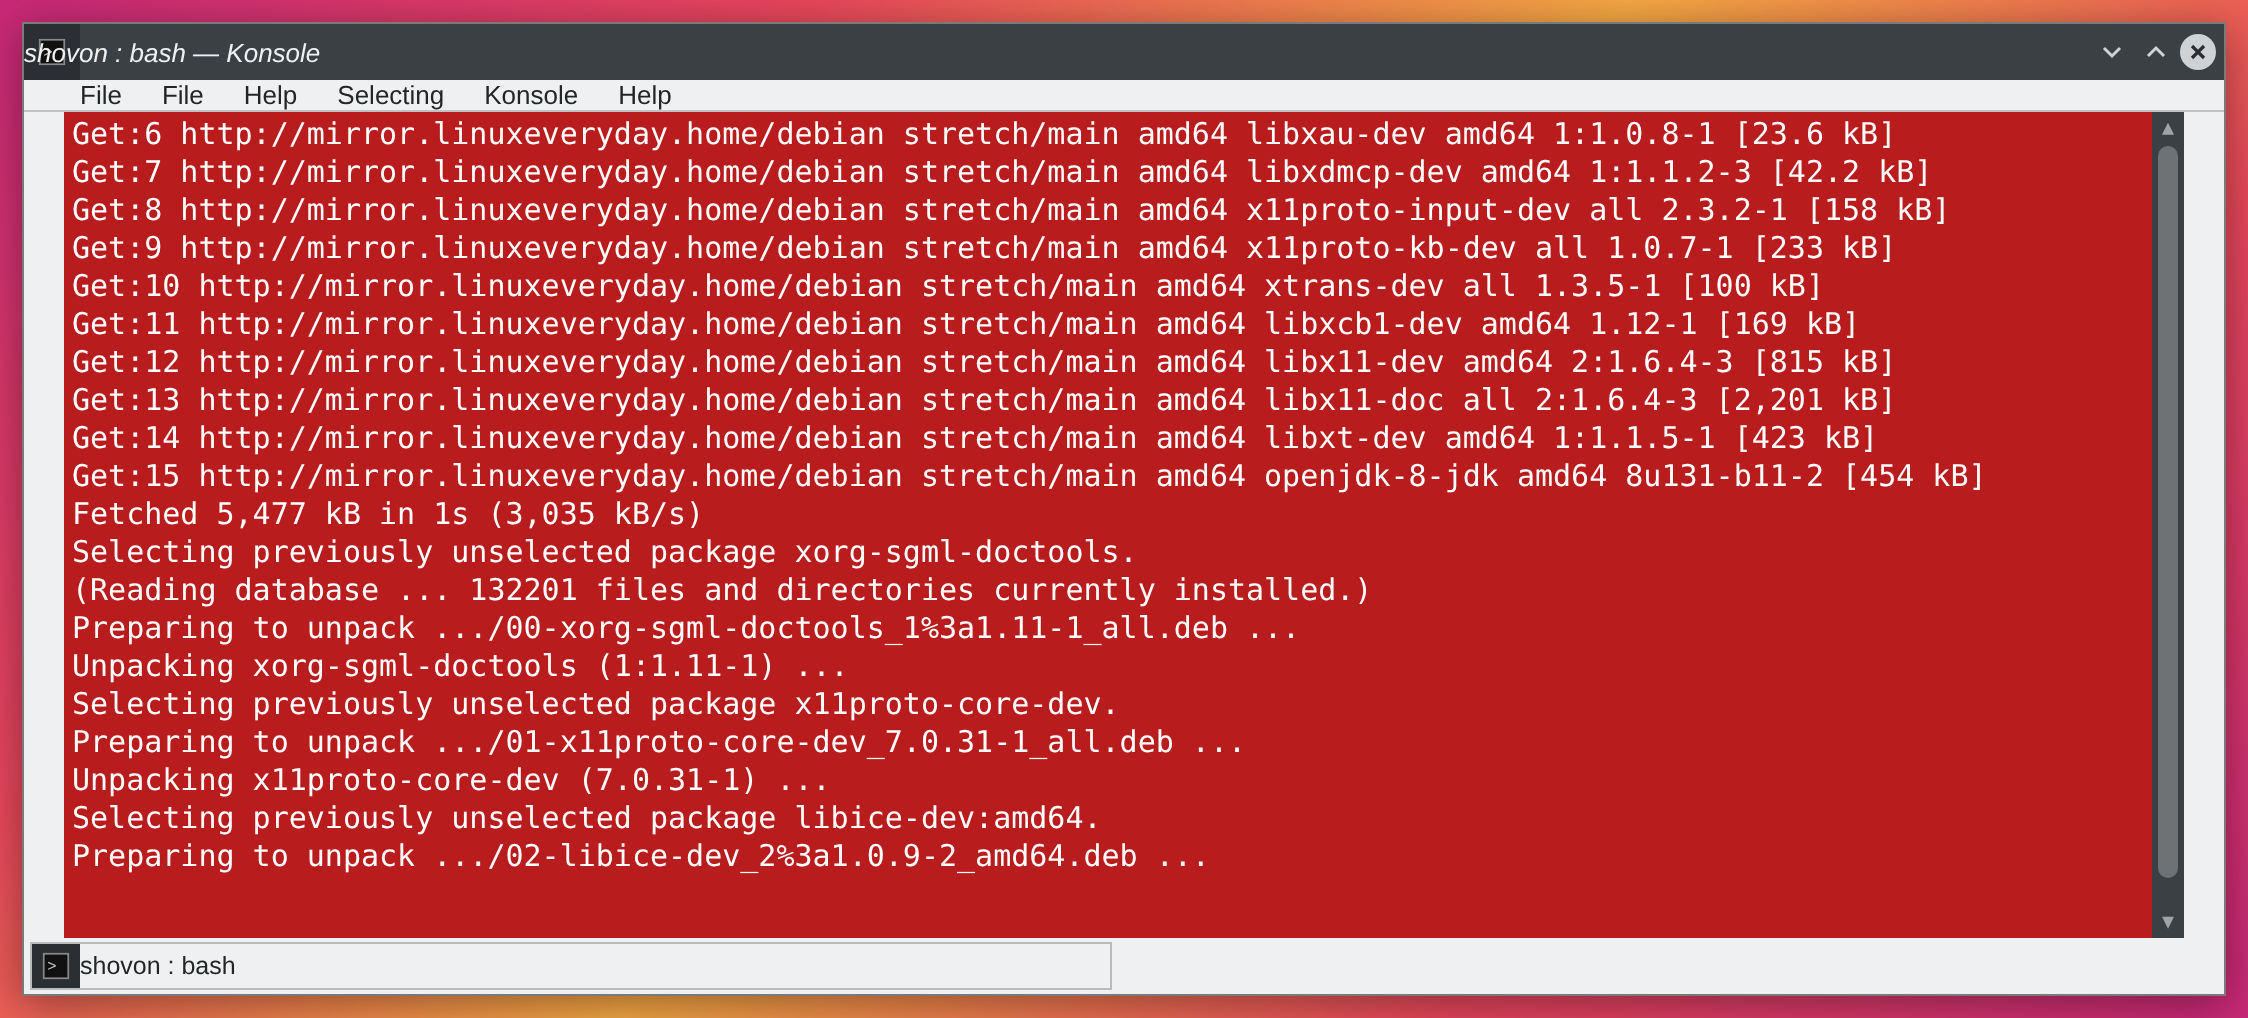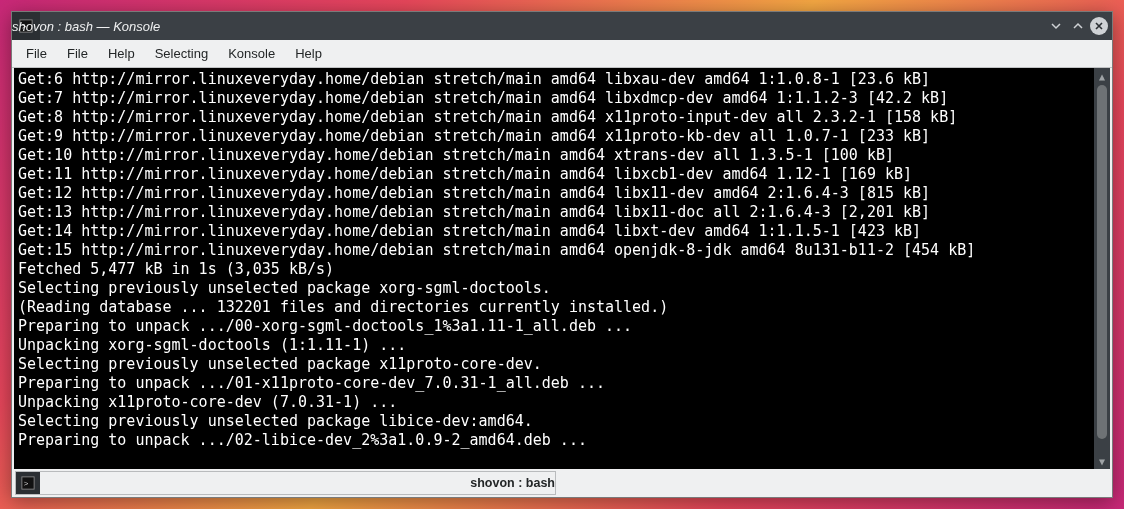--- a/index.html
+++ b/index.html
@@ -66,42 +66,42 @@
   }
   .titlebar-btn.close {
     background: #cfd2d5;
     border-radius: 50%;
     width: 18px;
     height: 18px;
     color: #2b2f33;
   }
   .menubar {
     background: #eff0f1;
-    height: 28px;
-    display: flex;
-    align-items: center;
-    padding: 0 4px;
+    height: 16px;
+    display: flex;
+    align-items: center;
+    padding: 0 18px;
     font-size: 13px;
     color: #232627;
     border-bottom: 1px solid #c0c2c4;
   }
   .menu-item {
     padding: 4px 10px;
     cursor: pointer;
   }
   .terminal-area {
     flex: 1;
     display: flex;
-    background: #000000;
+    background: #b91c1c;
     color: #ffffff;
     font-family: "DejaVu Sans Mono", "Liberation Mono", monospace;
     font-size: 15px;
     line-height: 19px;
     overflow: hidden;
-    margin: 0 2px;
+    margin: 0 20px;
   }
   .terminal-content {
     flex: 1;
     padding: 2px 4px;
     white-space: pre;
     overflow: hidden;
   }
   .scrollbar {
     width: 16px;
     background: #3b4045;
@@ -148,22 +148,21 @@
   .status-tab .icon-box {
     width: 24px;
     height: 22px;
     background: #2b2f33;
     display: flex;
     align-items: center;
     justify-content: center;
   }
   .status-tab .label {
     width: 515px;
-    text-align: right;
-    font-weight: bold;
+    text-align: left;
   }
 </style>
 </head>
 <body>
 
 <div class="window">
 
   <div class="titlebar">
     <div class="titlebar-icon">
       <svg viewBox="0 0 16 16">

